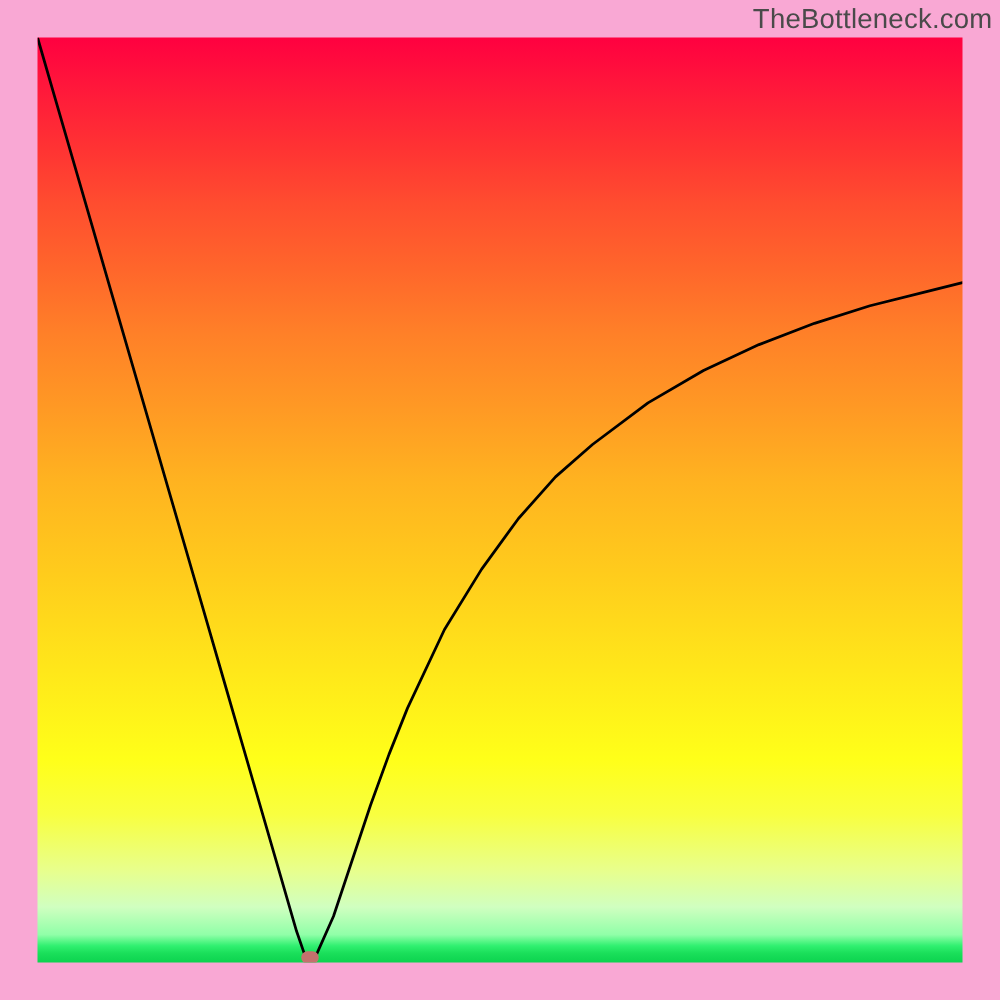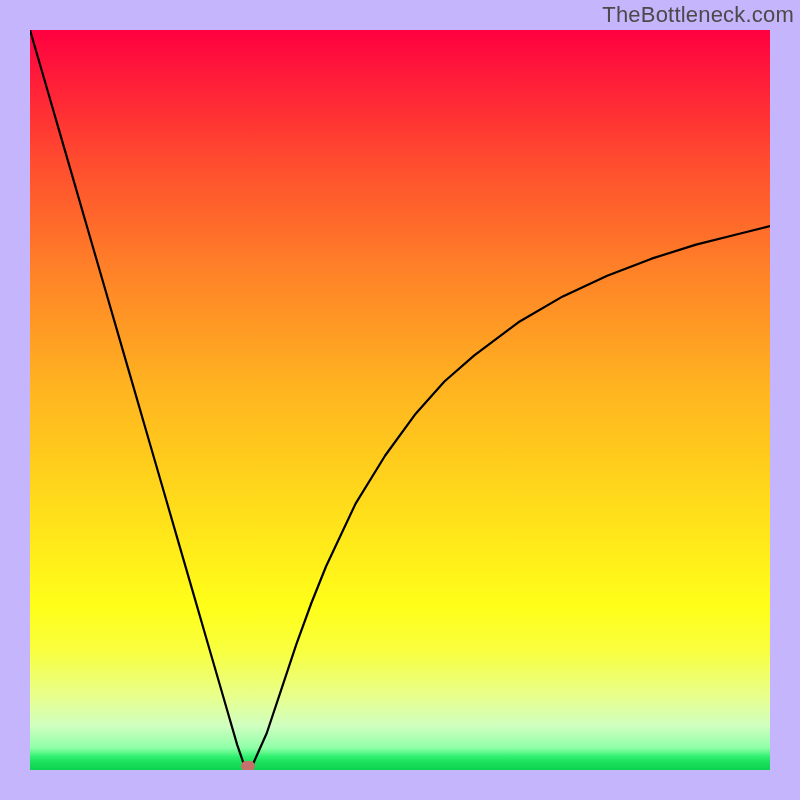--- a/index.html
+++ b/index.html
@@ -10,21 +10,21 @@
     background: #000000;
     overflow: hidden;
     font-family: Arial, Helvetica, sans-serif;
   }
   .frame {
     position: absolute;
     left: 0;
     top: 0;
     width: 800px;
     height: 800px;
-    background: #c4b5fd;
+    background: #f9a8d4;
   }
   .plot-area {
     position: absolute;
     left: 30px;
     top: 30px;
     width: 740px;
     height: 740px;
     background: linear-gradient(to bottom,
       #ff0040 0%,
       #ff1a3a 6%,

